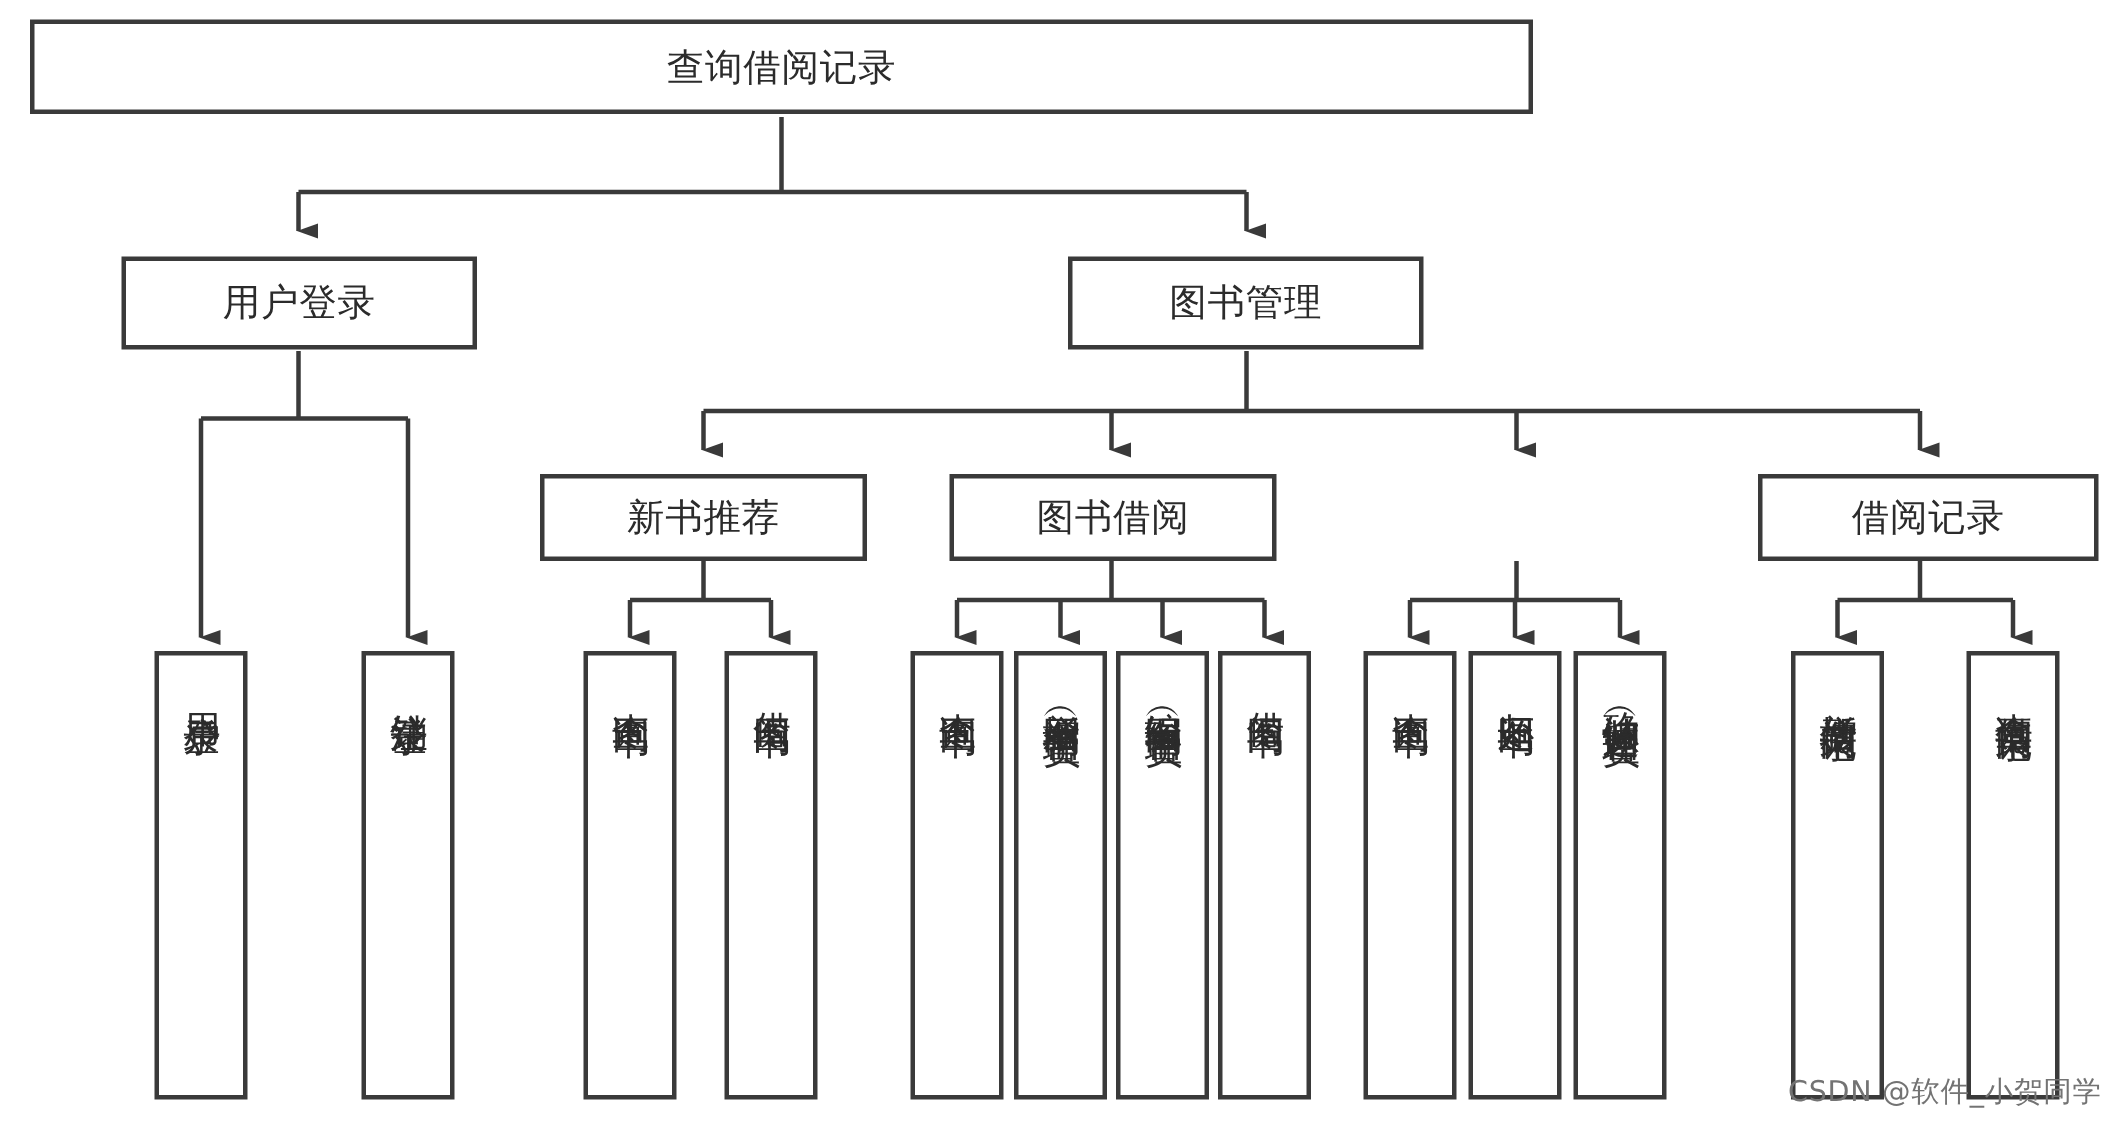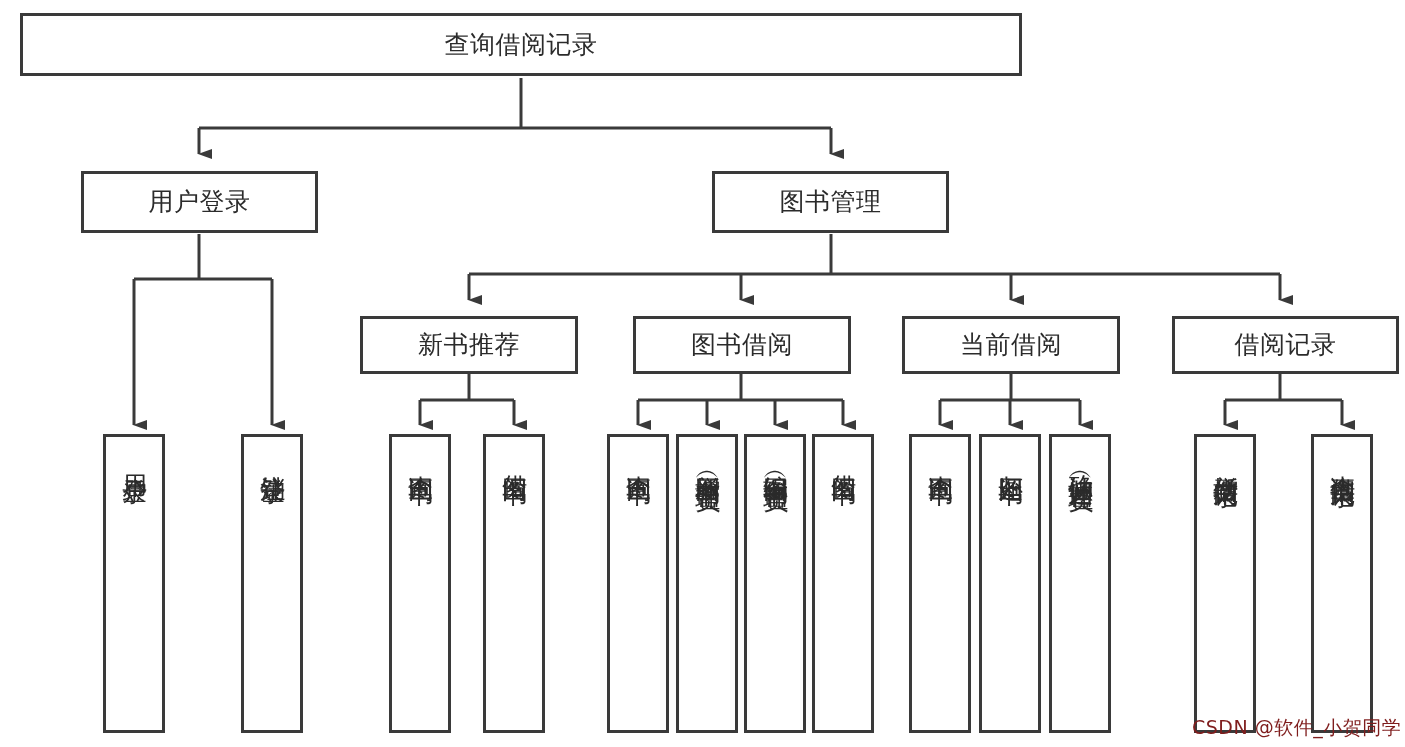--- a/index.html
+++ b/index.html
@@ -58,21 +58,21 @@
   .node.vert .label {
     writing-mode: vertical-rl;
     text-orientation: upright;
     font-size: 25px;
     line-height: 1.05;
     letter-spacing: 2px;
     white-space: nowrap;
   }
   .watermark {
     position: absolute;
-    color: #7f1d1d;
+    color: #737373;
     font-size: 19px;
     letter-spacing: 0.5px;
     z-index: 6;
     white-space: nowrap;
     user-select: none;
   }
 </style>
 </head>
 <body>
 
@@ -141,23 +141,20 @@
   </div>
 
   <div class="node horiz" style="left:633px; top:316px; width:218px; height:58px;">
     <span class="label">图书借阅</span>
   </div>
 
   <div class="node horiz" style="left:360px; top:316px; width:218px; height:58px;">
     <span class="label">新书推荐</span>
   </div>
 
-  <div class="node horiz" style="left:902px; top:316px; width:218px; height:58px;">
-    <span class="label">当前借阅</span>
-  </div>
 
   <div class="node horiz" style="left:1172px; top:316px; width:227px; height:58px;">
     <span class="label">借阅记录</span>
   </div>
 
   <div class="node vert" style="left:103px; top:434px; width:62px; height:299px;">
     <span class="label">用户登录</span>
   </div>
 
   <div class="node vert" style="left:241px; top:434px; width:62px; height:299px;">

